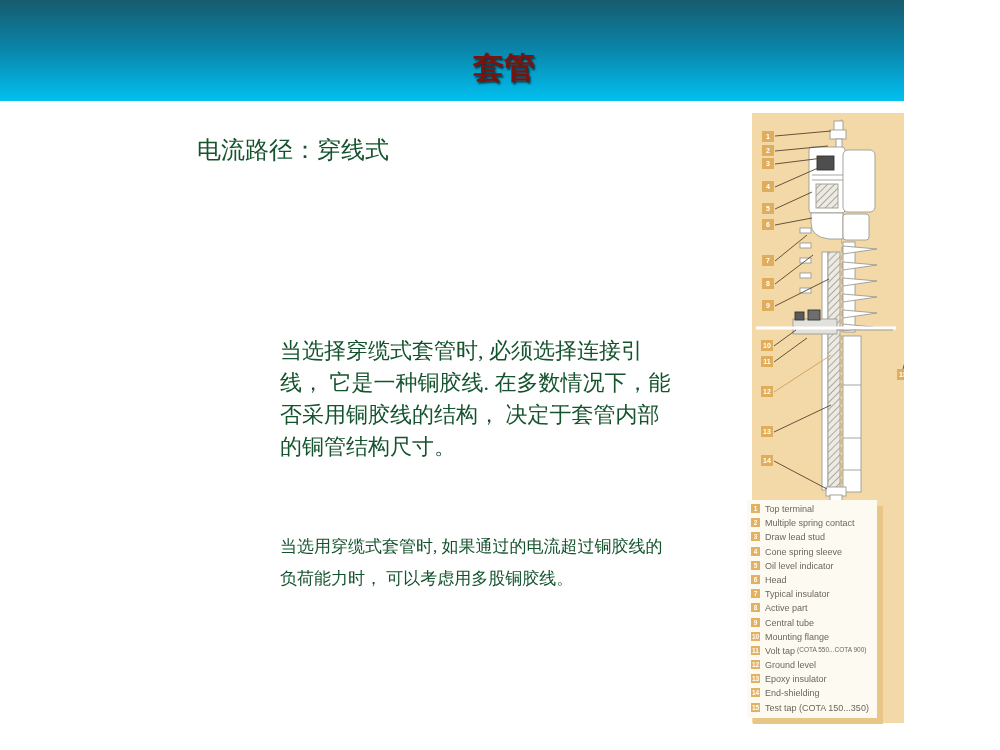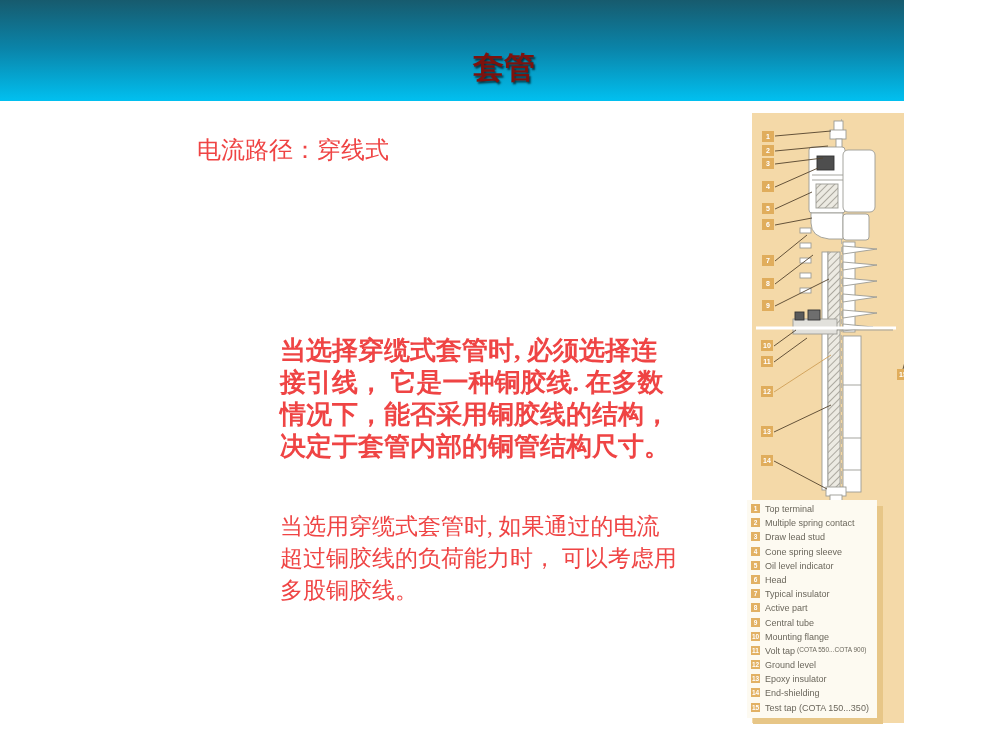--- a/index.html
+++ b/index.html
@@ -13,25 +13,25 @@
     background:linear-gradient(180deg,#175b6e 0%,#0a84a9 48%,#01c0f0 100%);
   }
   .slide-title {
     position:absolute; left:0; top:47px; width:100%; text-align:center;
     transform:translateX(52px);
     font-family:"Liberation Serif","DejaVu Serif",serif;
     font-size:31px; font-weight:bold; color:#7d120d;
     text-shadow:1.5px 1.5px 2px rgba(0,0,0,0.65);
   }
   
-  .zh { font-family:"Liberation Serif","DejaVu Serif",serif; color:#ef4444; }
+  .zh { font-family:"Liberation Serif","DejaVu Serif",serif; color:#14532d; }
   .heading { position:absolute; left:197px; top:134px; font-size:24px; }
   .para1 { position:absolute; left:149px; top:209px; width:518px; font-size:23px; line-height:32px; }
-  .para2 { position:absolute; left:280px; top:335px; width:398px; font-size:26px; line-height:32px;font-weight:bold; }
-  .para3 { position:absolute; left:280px; top:511px; width:398px; font-size:23px; line-height:32px; }
+  .para2 { position:absolute; left:280px; top:335px; width:398px; font-size:22px; line-height:32px; }
+  .para3 { position:absolute; left:280px; top:531px; width:398px; font-size:17px; line-height:32px; }
   
   .panel {
     position:absolute; left:752px; top:113px; width:183px; height:610px;
     background:#f4d9a8;
   }
   .caption-box {
     position:absolute; left:678px; top:206px; width:84px; min-height:52px;
     background:#dcb273; color:#503c12; font-size:9px; font-weight:bold;
     line-height:1.4; padding:4px 3px; box-sizing:border-box; white-space:pre-line;
   }

